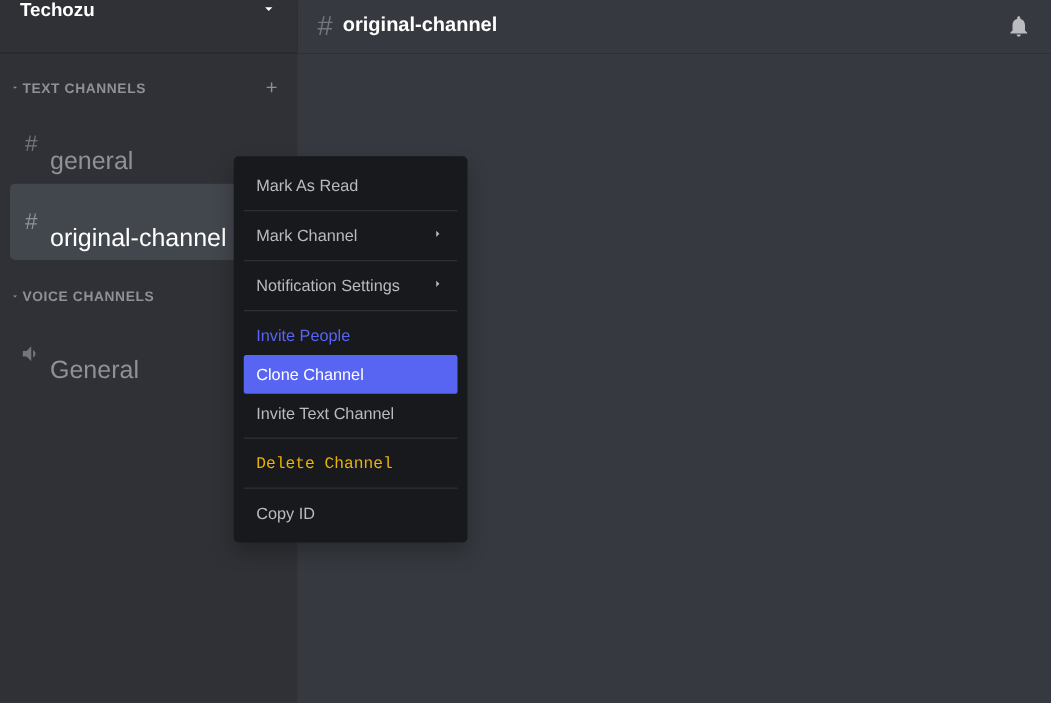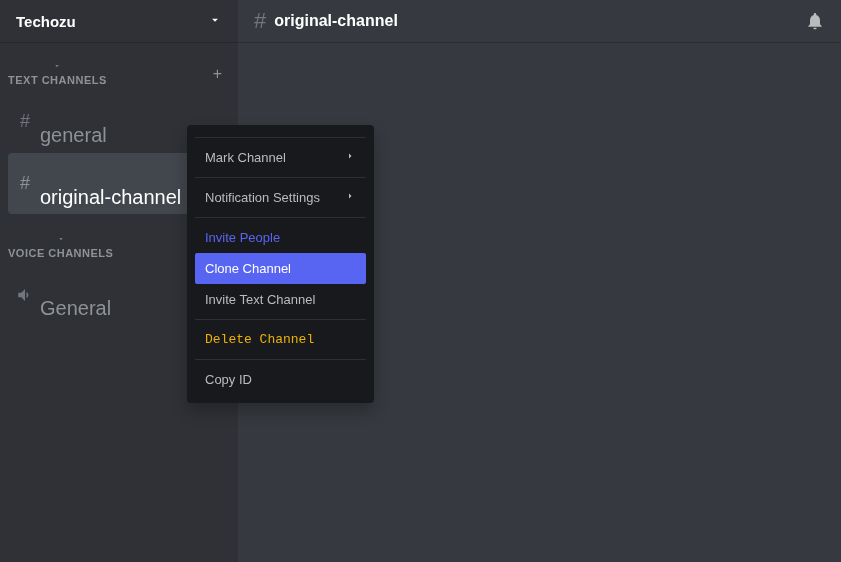--- a/index.html
+++ b/index.html
@@ -19,21 +19,20 @@
       position: absolute;
       left: 0;
       top: 0;
       width: 238px;
       height: 100%;
       background: #2f3136;
     }
     .server-header {
       height: 42px;
       display: flex;
-      align-items: center;
       justify-content: space-between;
       padding: 0 16px;
       background: #2f3136;
       box-shadow: 0 1px 0 rgba(0,0,0,0.2);
       cursor: pointer;
     }
     .server-name {
       color: #ffffff;
       font-weight: 600;
       font-size: 15px;
@@ -53,21 +52,20 @@
       cursor: pointer;
     }
     .section-title {
       color: #8e9297;
       font-size: 11px;
       font-weight: 600;
       letter-spacing: 0.5px;
       display: flex;
       align-items: center;
       gap: 2px;
-      flex-direction: column;
     }
     .section-arrow {
       color: #8e9297;
       font-size: 8px;
     }
     .add-icon {
       color: #8e9297;
       font-size: 16px;
       font-weight: 400;
     }
@@ -249,20 +247,23 @@
     </div>
     <span class="bell-icon">
       <svg width="20" height="20" viewBox="0 0 24 24" fill="currentColor">
           <path d="M12 22c1.1 0 2-.9 2-2h-4c0 1.1.9 2 2 2zm6-6v-5c0-3.07-1.63-5.64-4.5-6.32V4c0-.83-.67-1.5-1.5-1.5s-1.5.67-1.5 1.5v.68C7.64 5.36 6 7.92 6 11v5l-2 2v1h16v-1l-2-2z"></path>
         </svg>
     </span>
   </div>
 </div>
 
 <div class="context-menu">
+  <div class="context-item">
+    <span>Mark As Read</span>
+  </div>
   <div class="context-divider"></div>
   <div class="context-item">
     <span>Mark Channel</span>
     <span class="context-arrow">
       <svg width="12" height="12" viewBox="0 0 24 24" fill="currentColor">
           <path d="M10 17l5-5-5-5v10z"></path>
         </svg>
     </span>
   </div>
   <div class="context-divider"></div>

